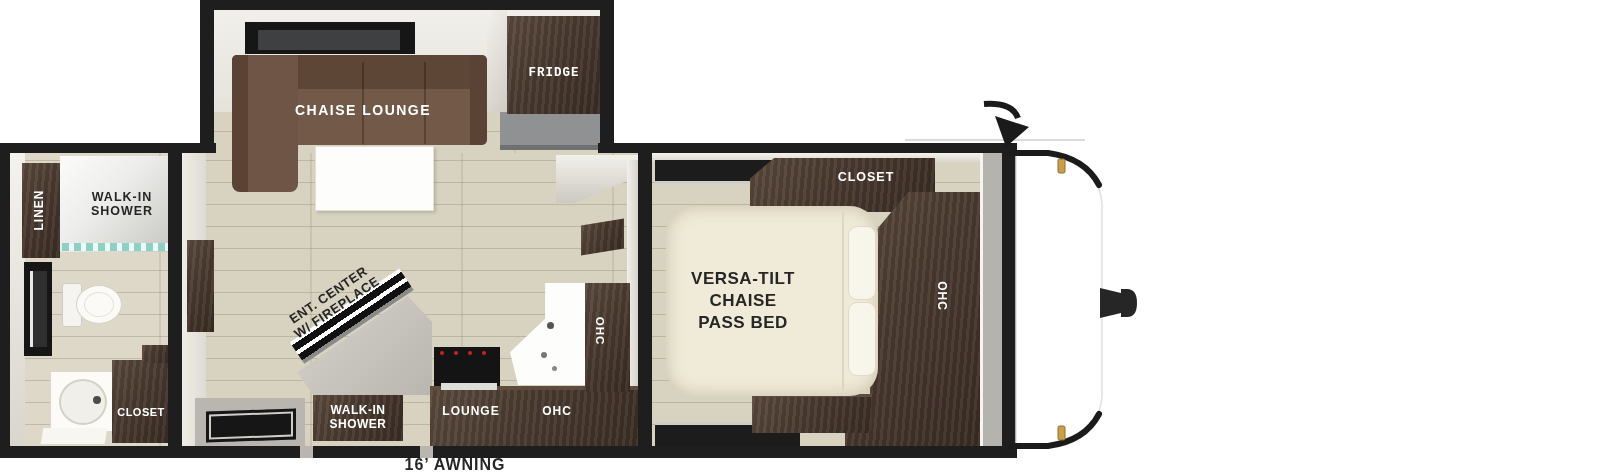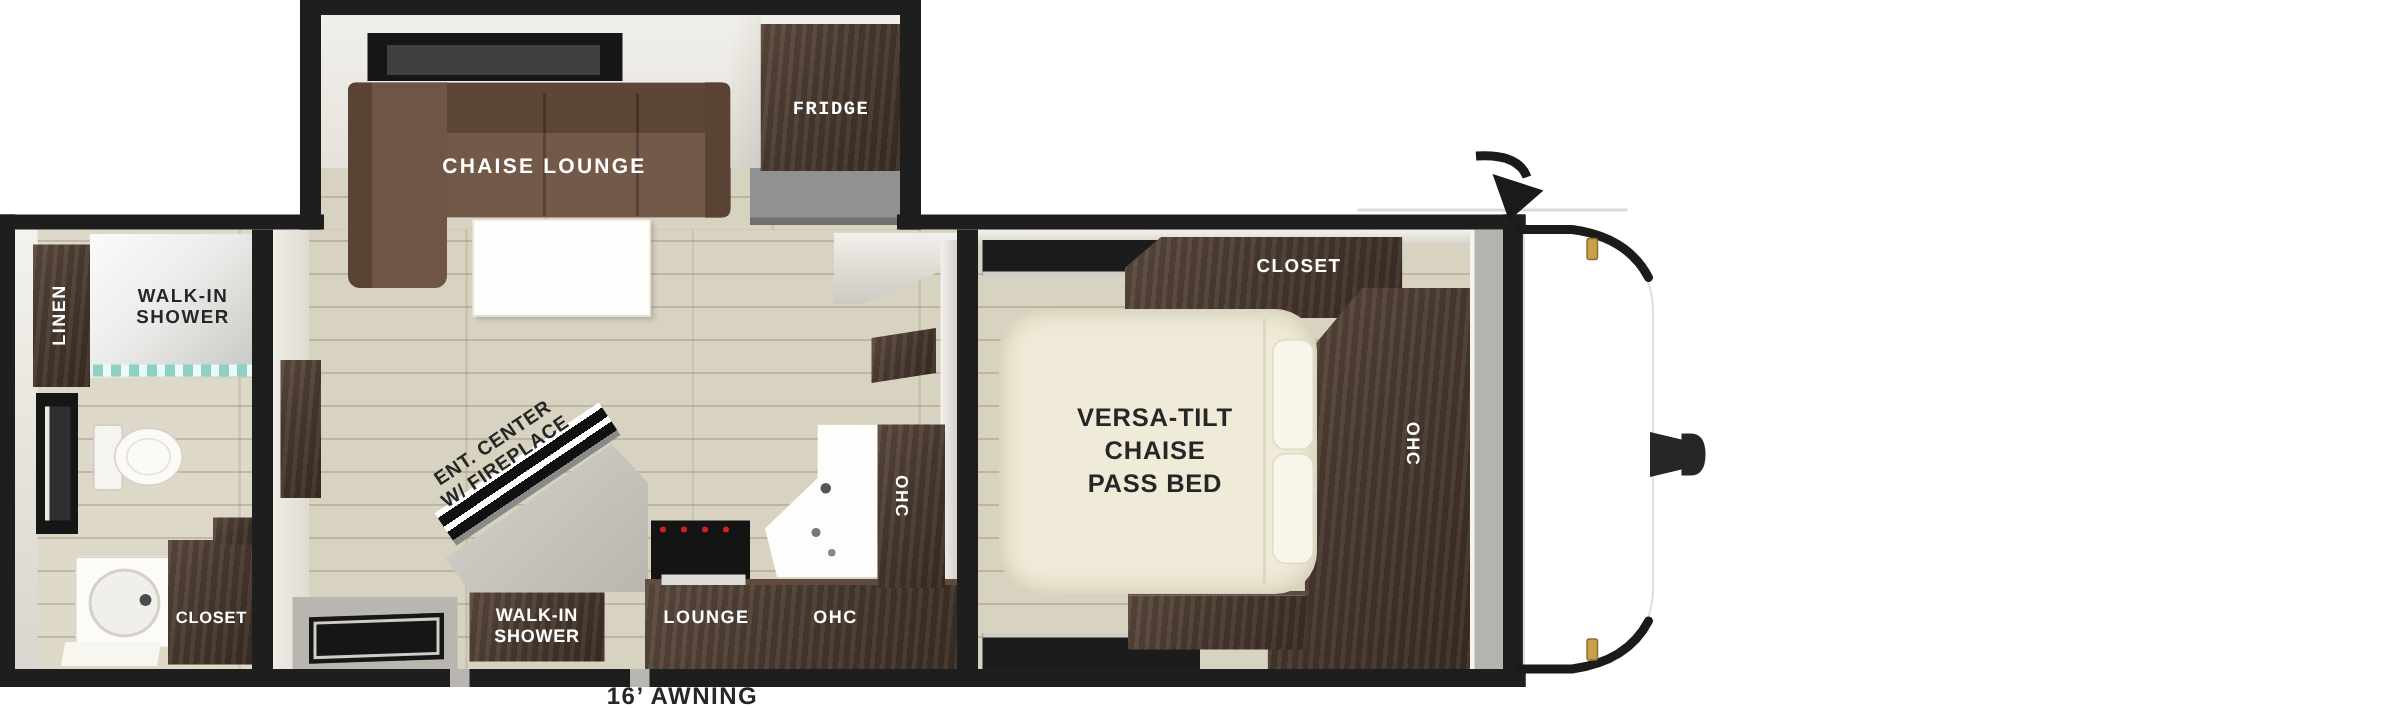--- a/index.html
+++ b/index.html
@@ -144,21 +144,21 @@
        clip-path:polygon(18.5% 18%,46.7% 0,100% 0,100% 100%,0 100%,0 81%,18.5% 81%);"></div>
   <div class="lbl lblw" style="left:910px;top:288px;width:60px;height:16px;font-size:12px;transform:rotate(90deg);">OHC</div>
 
   <div class="dark" style="left:752px;top:394px;width:120px;height:36px;border-top:3px solid #5f4c3f;"></div>
 
   <div class="abs" style="left:666px;top:206px;width:212px;height:190px;background:#f0ebd8;border-radius:28px;
        box-shadow:inset 0 0 18px rgba(120,110,80,.35);"></div>
   <div class="abs" style="left:842px;top:212px;width:2px;height:178px;background:#ddd7c1;"></div>
   <div class="abs" style="left:848px;top:226px;width:26px;height:72px;background:#f8f5ea;border:1px solid #dfdbc8;border-radius:9px;"></div>
   <div class="abs" style="left:848px;top:302px;width:26px;height:72px;background:#f8f5ea;border:1px solid #dfdbc8;border-radius:9px;"></div>
-  <div class="lbl" style="left:680px;top:268px;width:180px;font-size:17px;line-height:22px;letter-spacing:0.5px;">
+  <div class="lbl" style="left:653px;top:268px;width:180px;font-size:17px;line-height:22px;letter-spacing:0.5px;">
     <div>VERSA-TILT</div>
       <div>CHAISE</div>
       <div>PASS BED</div>
   </div>
 
   <div class="wall" style="left:200px;top:0;width:414px;height:10px;"></div>
   <div class="wall" style="left:200px;top:0;width:14px;height:153px;"></div>
   <div class="wall" style="left:600px;top:0;width:14px;height:153px;"></div>
 
   <div class="wall" style="left:0;top:143px;width:216px;height:10px;"></div>

